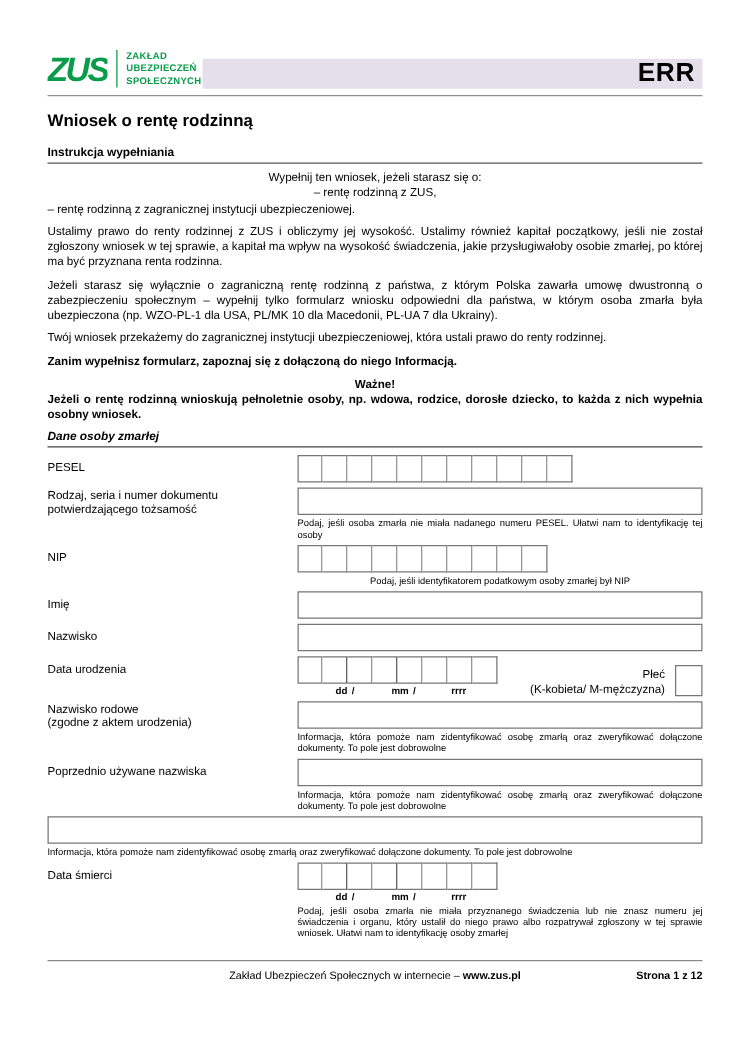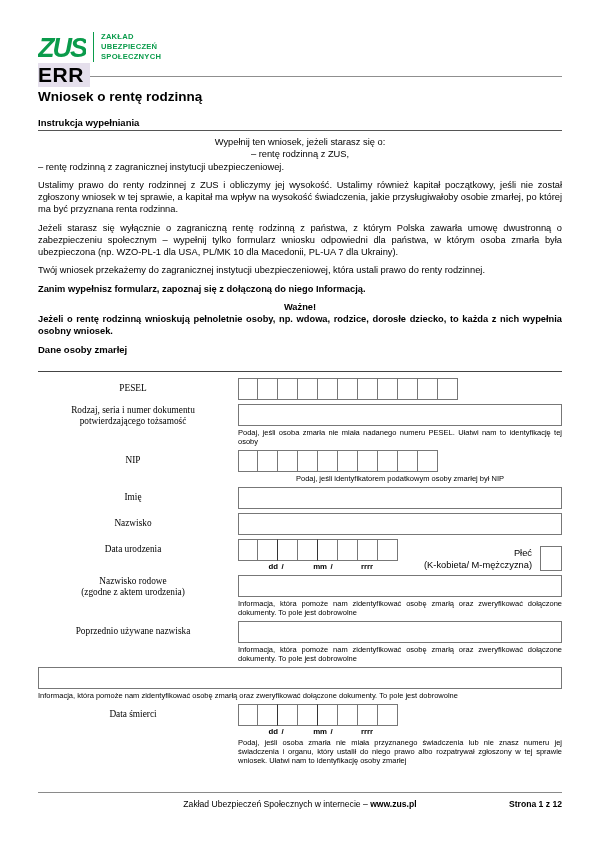--- a/index.html
+++ b/index.html
@@ -4,69 +4,69 @@
 <style>
   html,body { margin:0; padding:0; background:#ffffff; }
   .page {
     position:relative; width:600px; height:849px; background:#fff;
     font-family:"Liberation Sans", sans-serif; color:#000; overflow:hidden;
     margin:0 auto;
   }
   .content { padding:0 38px; }
 
   
-  .hdr { display:flex; align-items:flex-start; margin-top:31px; height:40px;flex-direction:column; }
+  .hdr { display:flex; align-items:flex-end; margin-top:31px; height:40px; }
   .logo { width:124px; display:flex; align-items:center; gap:7px; background:#fff; }
   .logo-divider { width:1px; height:30px; background:#0A9B4B; }
   .org { color:#0A9B4B; font-size:7.6px; font-weight:700; line-height:1.3; letter-spacing:.25px; }
   .band { flex:1; background:#E5DFEC; display:flex; align-items:center; justify-content:flex-end; padding-right:6px; }
   .form-code { font-size:21px; font-weight:bold; letter-spacing:.5px; }
   .hdr-rule { border-bottom:1px solid #8f8f8f; margin-top:5px; }
 
   .title { font-size:13.5px; font-weight:bold; margin:12px 0 13px; }
 
   .ruled-heading {
     font-size:9.5px; font-weight:bold; border-bottom:1px solid #555;
     padding-bottom:2px; margin:0 0 5px;
   }
   .sec-heading {
     font-size:9.5px; font-weight:bold; border-bottom:1.2px solid #444;
-    padding-bottom:16px; margin:6px 0 6px;
+    padding-bottom:2px; margin:6px 0 6px;font-style:italic;
   }
 
   .para { font-size:9.3px; line-height:1.32; margin:0 0 6px; }
   .just { text-align:justify; }
   .tight { margin:0;text-align:center; }
   .b { font-weight:bold; }
   .steps { margin:0 0 6px; }
   .step { font-size:9.3px; line-height:1.38; }
 
   
   .row { display:flex; margin-bottom:4px; }
-  .lbl { width:200px; flex-shrink:0; text-align:center; padding-right:10px; box-sizing:border-box;
-         font-size:9.3px; line-height:1.22; padding-top:5px;font-family:Liberation Serif, serif; }
+  .lbl { width:200px; flex-shrink:0; text-align:left; padding-right:10px; box-sizing:border-box;
+         font-size:9.3px; line-height:1.22; padding-top:5px; }
   .fld { flex:1; min-width:0; }
   .cells { display:flex; }
   .cell { width:20px; height:22px; border:1px solid #777; background:#fff; box-sizing:border-box; }
   .cell + .cell { border-left:none; }
   .datecells .cell:nth-child(2), .datecells .cell:nth-child(4) { border-right:1.6px solid #333; }
   .line-input { display:block; width:100%; height:22px; border:1px solid #777; box-sizing:border-box;
                 background:#fff; font:inherit; padding:0 3px; outline:none; }
   .note { font-size:7.5px; line-height:1.2; margin-top:2px; text-align:justify; }
   .datehint { display:flex; font-size:7.8px; font-weight:bold; margin-top:1px; }
   .dh-dd, .dh-mm { width:40px; text-align:right; }
   .dh-sl { width:9px; text-align:center; }
   .dh-yy { width:62px; text-align:center; }
   .birthfld { display:flex; }
   .sexwrap { margin-left:auto; display:flex; align-items:flex-end; gap:8px; padding-right:0; }
   .sexlbl { text-align:right; font-size:9.3px; line-height:1.3; padding-top:1px; }
   .sexbox { width:22px; height:25px; border:1px solid #777; box-sizing:border-box; }
 
   
-  .footer { position:absolute; left:38px; right:38px; top:792px; }
+  .footer { position:absolute; left:38px; right:38px; top:768px; }
   .footer-rule { border-top:1.6px solid #8a8a8a; margin-bottom:6px; }
   .footer-line { position:relative; font-size:8.6px; text-align:center; }
   .footer-page { position:absolute; right:0; top:0; font-weight:bold; }
 </style>
 </head>
 <body>
 
 <div class="page">
   <div class="content">
 

